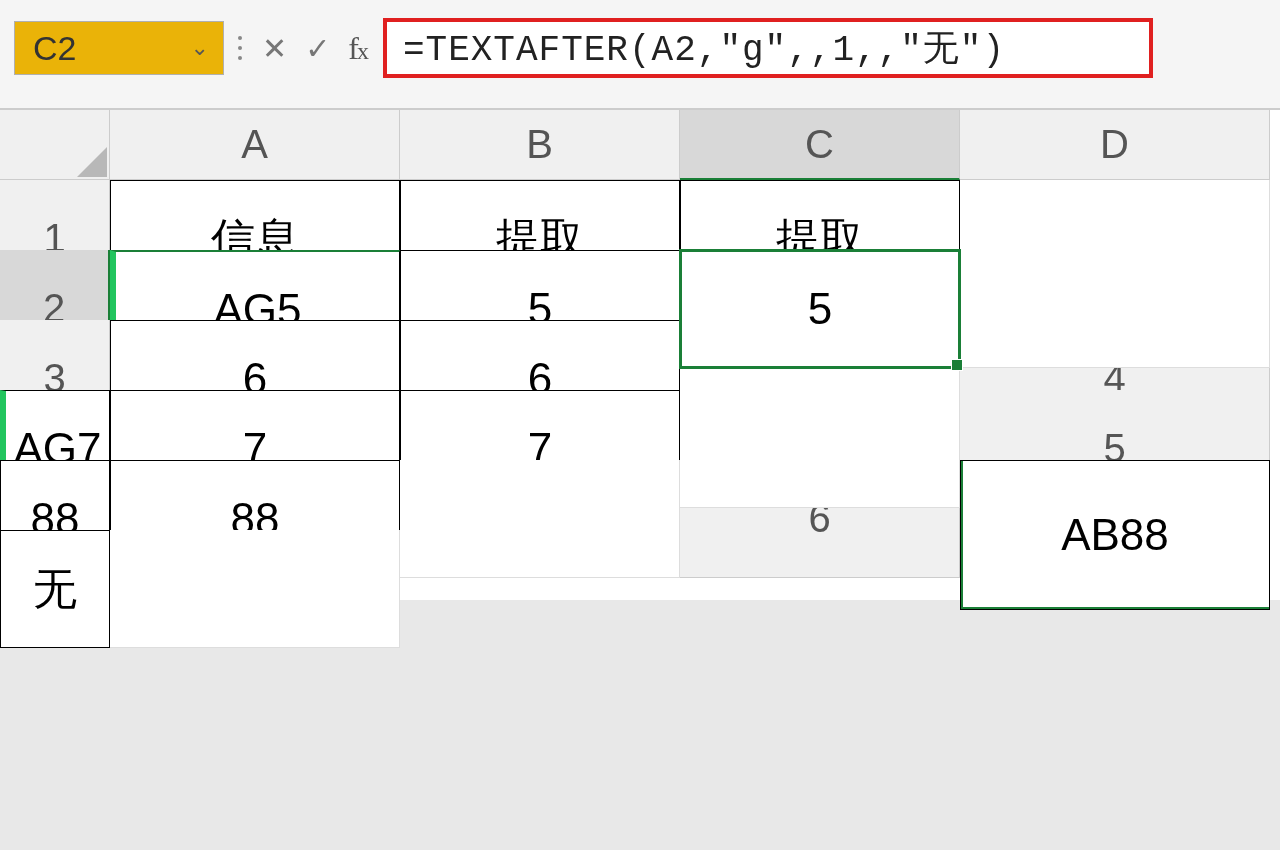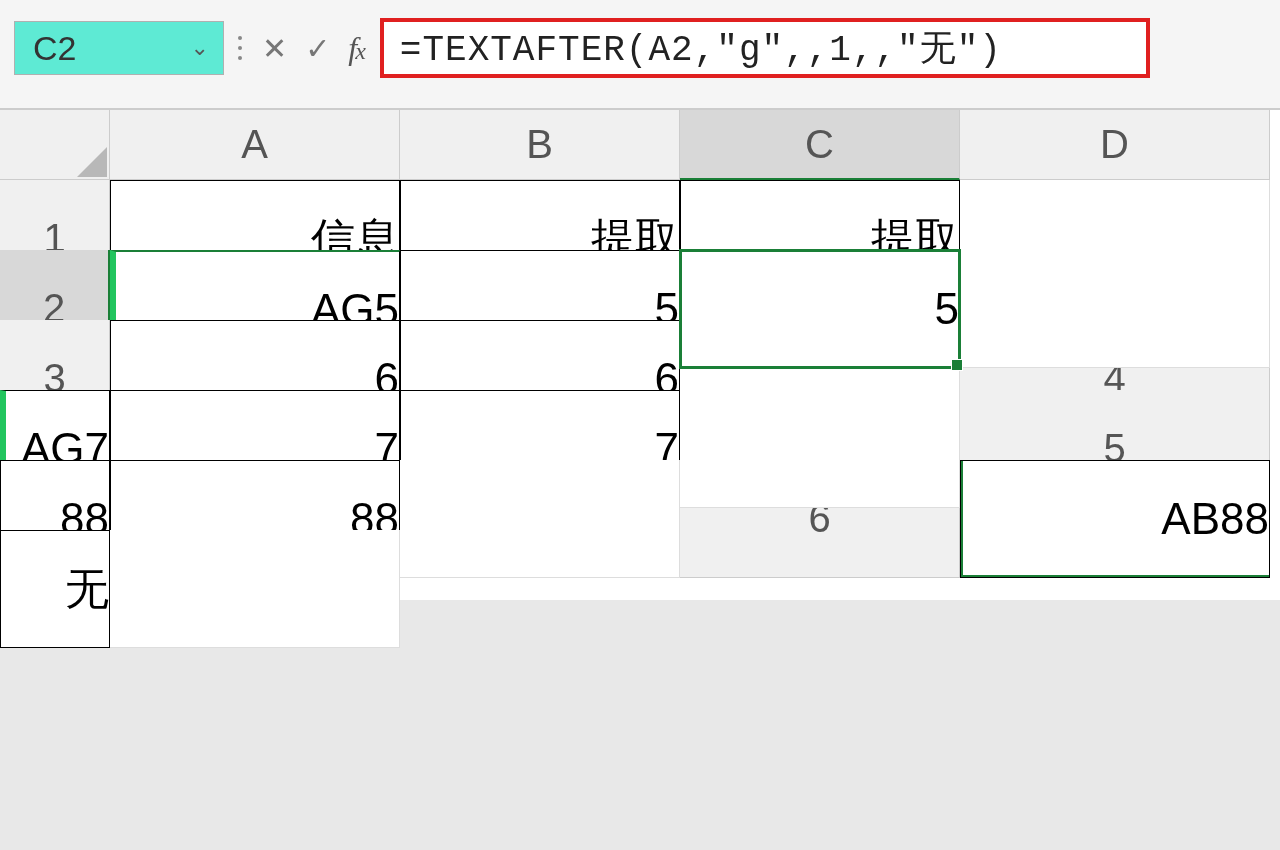--- a/index.html
+++ b/index.html
@@ -14,21 +14,21 @@
     display: flex;
     align-items: center;
     background: #f5f5f5;
     border-bottom: 1px solid #ccc;
     padding: 18px 14px 30px 14px;
     gap: 10px;
   }
   .name-box {
     width: 210px;
     height: 54px;
-    background: #5eead4;
+    background: #eab308;
     border: 1px solid #b0b0b0;
     display: flex;
     align-items: center;
     justify-content: space-between;
     padding: 0 14px 0 18px;
     font-size: 34px;
     color: #333;
   }
   .name-box .chev { color: #555; font-size: 22px; }
   .divider-dots {
@@ -44,21 +44,20 @@
     display: flex;
     align-items: center;
     gap: 18px;
     font-size: 34px;
     color: #777;
     padding: 0 6px;
   }
   .fx-controls .cancel { font-size: 30px; }
   .fx-controls .confirm { font-size: 30px; }
   .fx-controls .fx {
-    font-style: italic;
     font-family: "Times New Roman", serif;
     color: #555;
     font-size: 32px;
     letter-spacing: -2px;
   }
   .formula-input {
     flex: 0 0 auto;
     border: 4px solid #e02020;
     background: #fff;
     height: 60px;
@@ -98,21 +97,21 @@
     content: "";
     position: absolute;
     right: 2px; bottom: 2px;
     width: 0; height: 0;
     border-left: 30px solid transparent;
     border-bottom: 30px solid #b8b8b8;
   }
   .cell {
     display: flex;
     align-items: center;
-    justify-content: flex-end;
+    justify-content: center;
     font-size: 44px;
     color: #000;
     background: #fff;
     position: relative;
   }
   .data-border {
     border: 1px solid #000;
   }
   .col-d-cell {
     border-right: 1px solid #ddd;
@@ -243,20 +242,20 @@
       <span>88</span>
     </div>
   <div class="cell data-border" style="height:118px">
       <span>88</span>
     </div>
   <div class="cell col-d-cell" style="height:118px"></div>
 
   <div class="rowhdr" style="height:118px">
       <span>6</span>
     </div>
-  <div class="cell data-border range-border-bottom-a" style="height:118px">
+  <div class="cell data-border range-border-bottom-a" style="height:150px">
       <span>AB88</span>
     </div>
   <div class="cell data-border" style="height:118px">
       <span>无</span>
     </div>
   <div class="cell col-d-cell" style="height:118px"></div>
 </div>
 
 </body></html>

